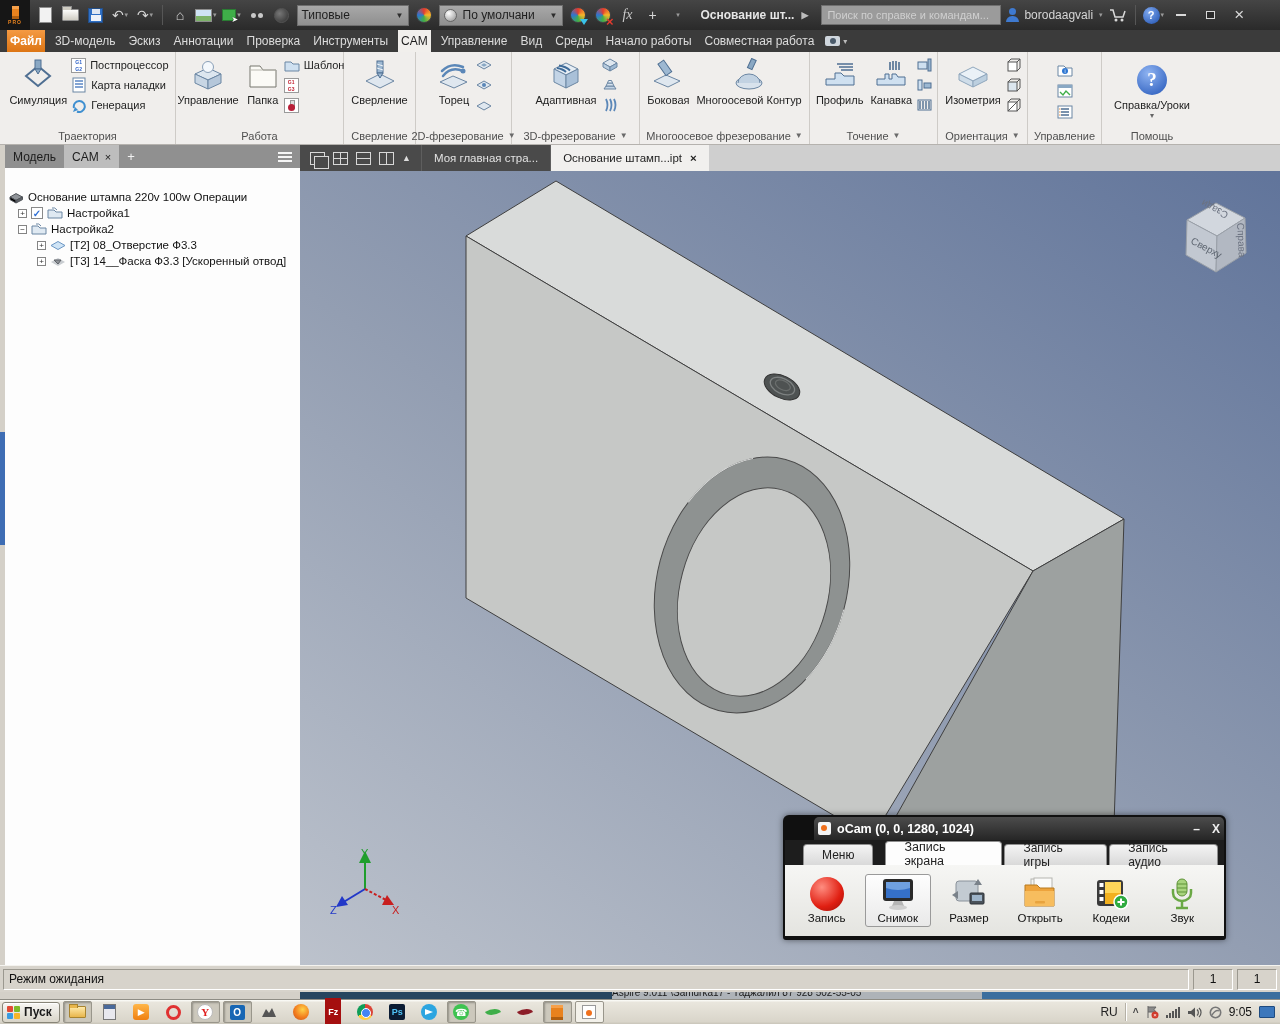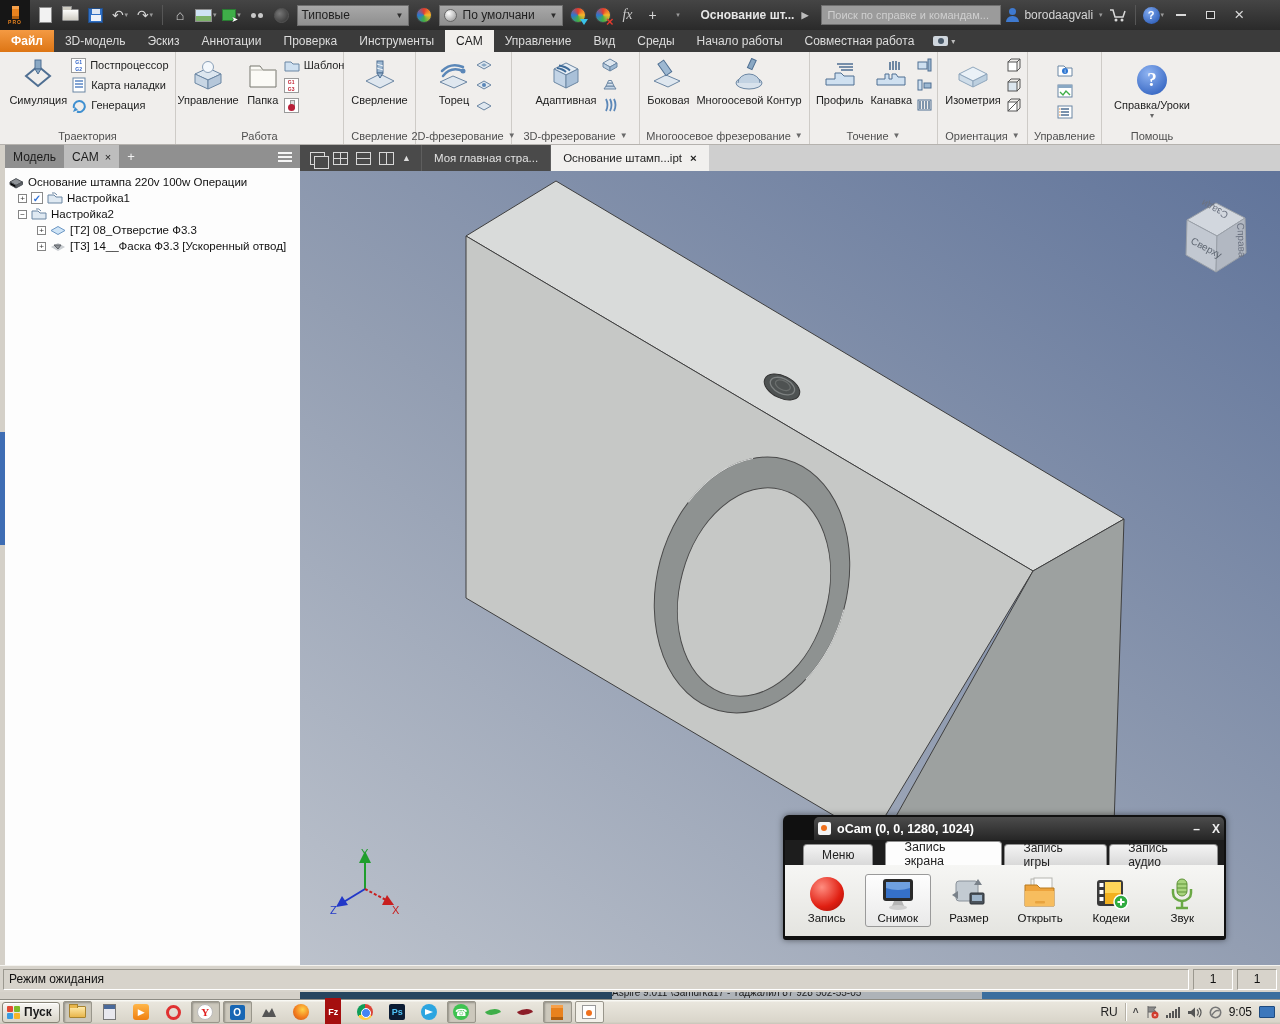--- a/index.html
+++ b/index.html
@@ -43,21 +43,21 @@
   .person:after{content:"";position:absolute;left:0;bottom:0;width:13px;height:6px;border-radius:6px 6px 0 0;background:#3f7ad0;}
   .helpq{width:17px;height:17px;border-radius:50%;background:radial-gradient(circle at 35% 30%,#7fa8ee,#1d4fae);color:#fff;font-weight:bold;font-size:11px;display:flex;align-items:center;justify-content:center;}
   .winbtn{width:24px;height:20px;display:flex;align-items:center;justify-content:center;color:#d9d9d9;font-size:14px;}
   .i-min{width:10px;height:2px;background:#d9d9d9;}
   .i-rest{width:9px;height:8px;border:1px solid #d9d9d9;position:relative;background:#2a2a2a;}
   .i-rest:before{content:"";position:absolute;left:2px;top:-3px;width:9px;height:8px;border:1px solid #d9d9d9;z-index:-1;}
   .cart{font-size:13px;color:#d9d9d9;}
 
   
   .tabrow{left:0;top:30px;width:1280px;height:22px;background:#3b3b3b;display:flex;align-items:stretch;color:#dcdcdc;font-size:12px;}
-  .rtab{display:flex;align-items:center;padding:0 11px;cursor:default;}
+  .rtab{display:flex;align-items:center;padding:0 3px;cursor:default;margin-left:7px;}
   .rtab.file{background:linear-gradient(#f49a43,#dd7514);color:#fff;font-weight:bold;}
   .rtab.active{background:#f1efec;color:#1d1d1d;}
   .camtab{display:flex;align-items:center;gap:3px;padding:0 8px;}
   .i-cam{width:15px;height:10px;background:#cfd6dd;border-radius:2px;position:relative;}
   .i-cam:after{content:"";position:absolute;left:5px;top:2px;width:6px;height:6px;border-radius:50%;background:#4a5a6a;}
 
   
   .ribbon{left:0;top:52px;width:1280px;height:93px;background:#f0eeec;border-bottom:1px solid #b5b2ae;display:flex;}
   .rgroup{display:flex;flex-direction:column;border-right:1px solid #cecbc7;}
   .gbody{flex:1;display:flex;align-items:flex-start;justify-content:center;padding:2px 2px 0 2px;gap:1px;}
@@ -78,21 +78,21 @@
   
   .browser{left:0;top:145px;width:300px;height:820px;background:#fdfdfd;border-left:5px solid #d4d0c8;display:flex;flex-direction:column;}
   .btabs{height:23px;background:#909090;display:flex;align-items:stretch;color:#1c1c1c;font-size:12px;}
   .btab{display:flex;align-items:center;padding:0 8px;gap:6px;}
   .btab.active{background:#bdbdbd;}
   .btab .x{color:#222;font-size:11px;}
   .bplus{display:flex;align-items:center;padding:0 8px;color:#f2f2f2;font-size:13px;}
   .bmenu{margin-left:auto;display:flex;align-items:center;padding:0 8px;color:#f5f5f5;}
   .bmenu .bars{width:14px;height:10px;border-top:2px solid #f5f5f5;border-bottom:2px solid #f5f5f5;position:relative;}
   .bmenu .bars:after{content:"";position:absolute;left:0;top:2px;width:14px;height:2px;background:#f5f5f5;}
-  .tree{padding:6px 4px;font-size:11.5px;color:#111;}
+  .tree{padding:6px 4px;font-size:11.5px;color:#111;margin-top:15px;}
   .trow{display:flex;align-items:center;gap:4px;height:16px;white-space:nowrap;}
   .exp{width:9px;height:9px;border:1px solid #848484;background:#fff;font-size:8px;line-height:7px;text-align:center;color:#333;flex:none;}
   .chk{width:12px;height:12px;border:1px solid #8a8a8a;background:#fff;color:#2e6fd6;font-size:10px;font-weight:bold;line-height:11px;text-align:center;flex:none;}
 
   
   .viewport{left:300px;top:145px;width:980px;height:820px;background:linear-gradient(215deg,#5f739a 0%,#939eb2 55%,#bcc2cc 100%);overflow:hidden;}
   .scene{left:0;top:0;}
   .vcube{right:25px;top:48px;}
   .triad{left:28px;top:702px;}
   .docstrip{left:0;top:794px;width:980px;height:26px;background:#4a4a4a;display:flex;align-items:stretch;}

